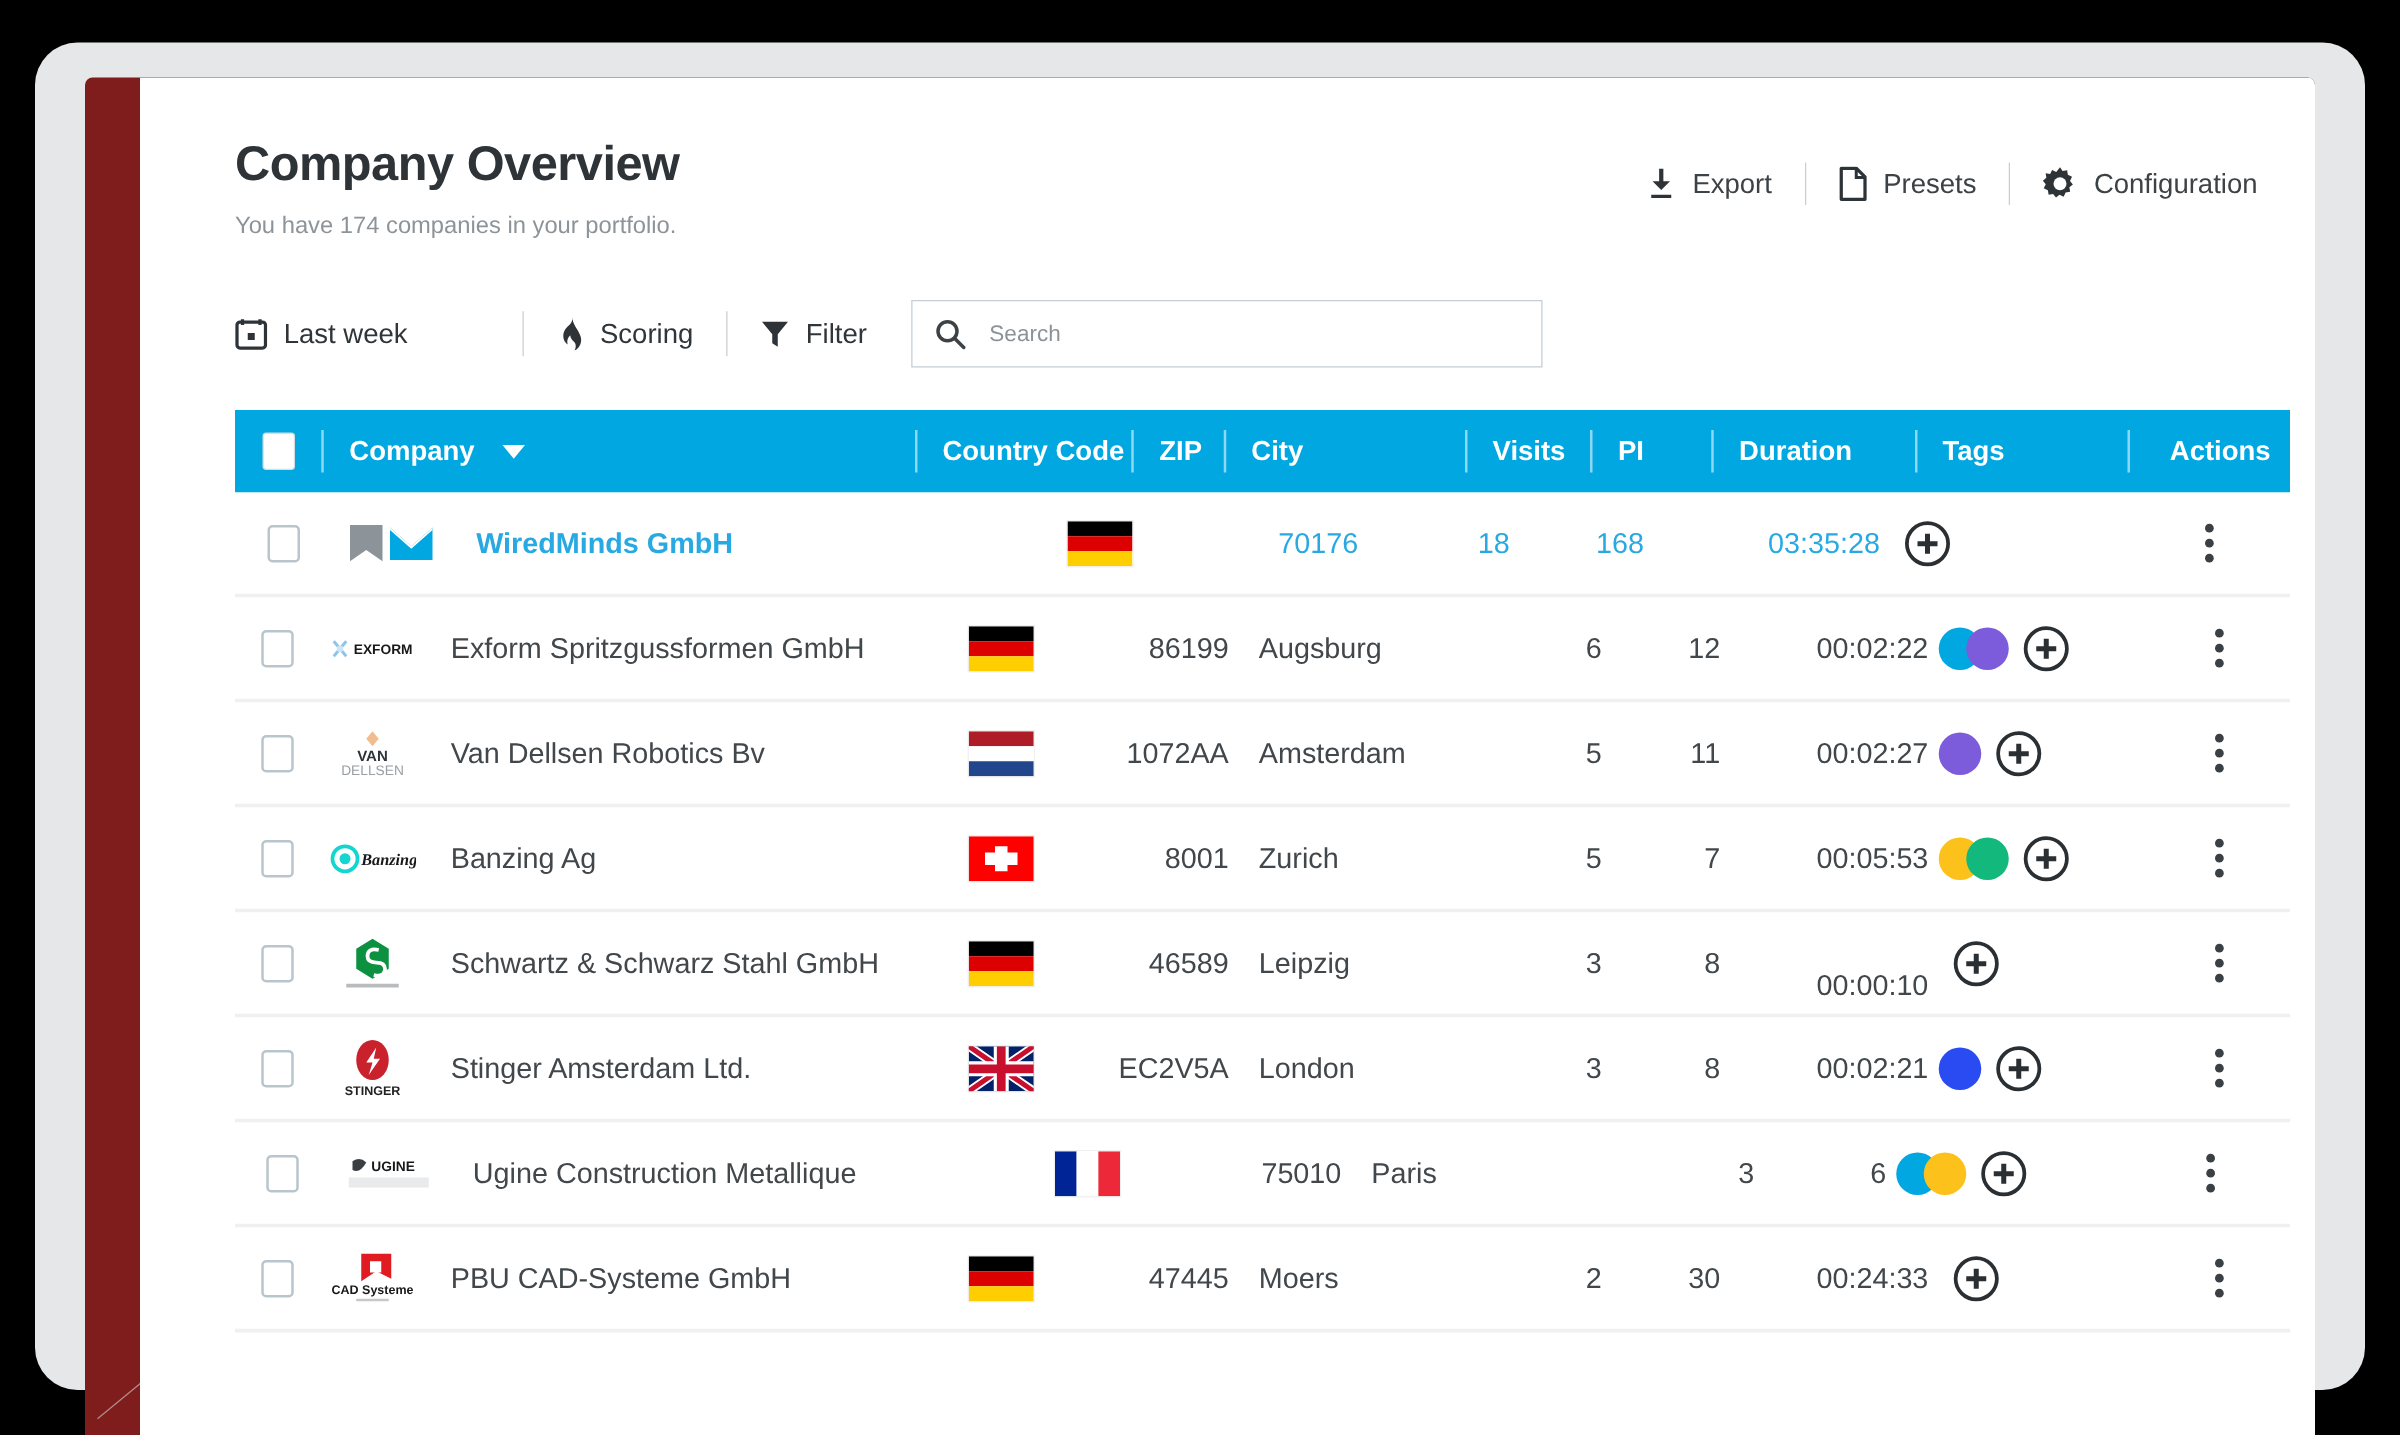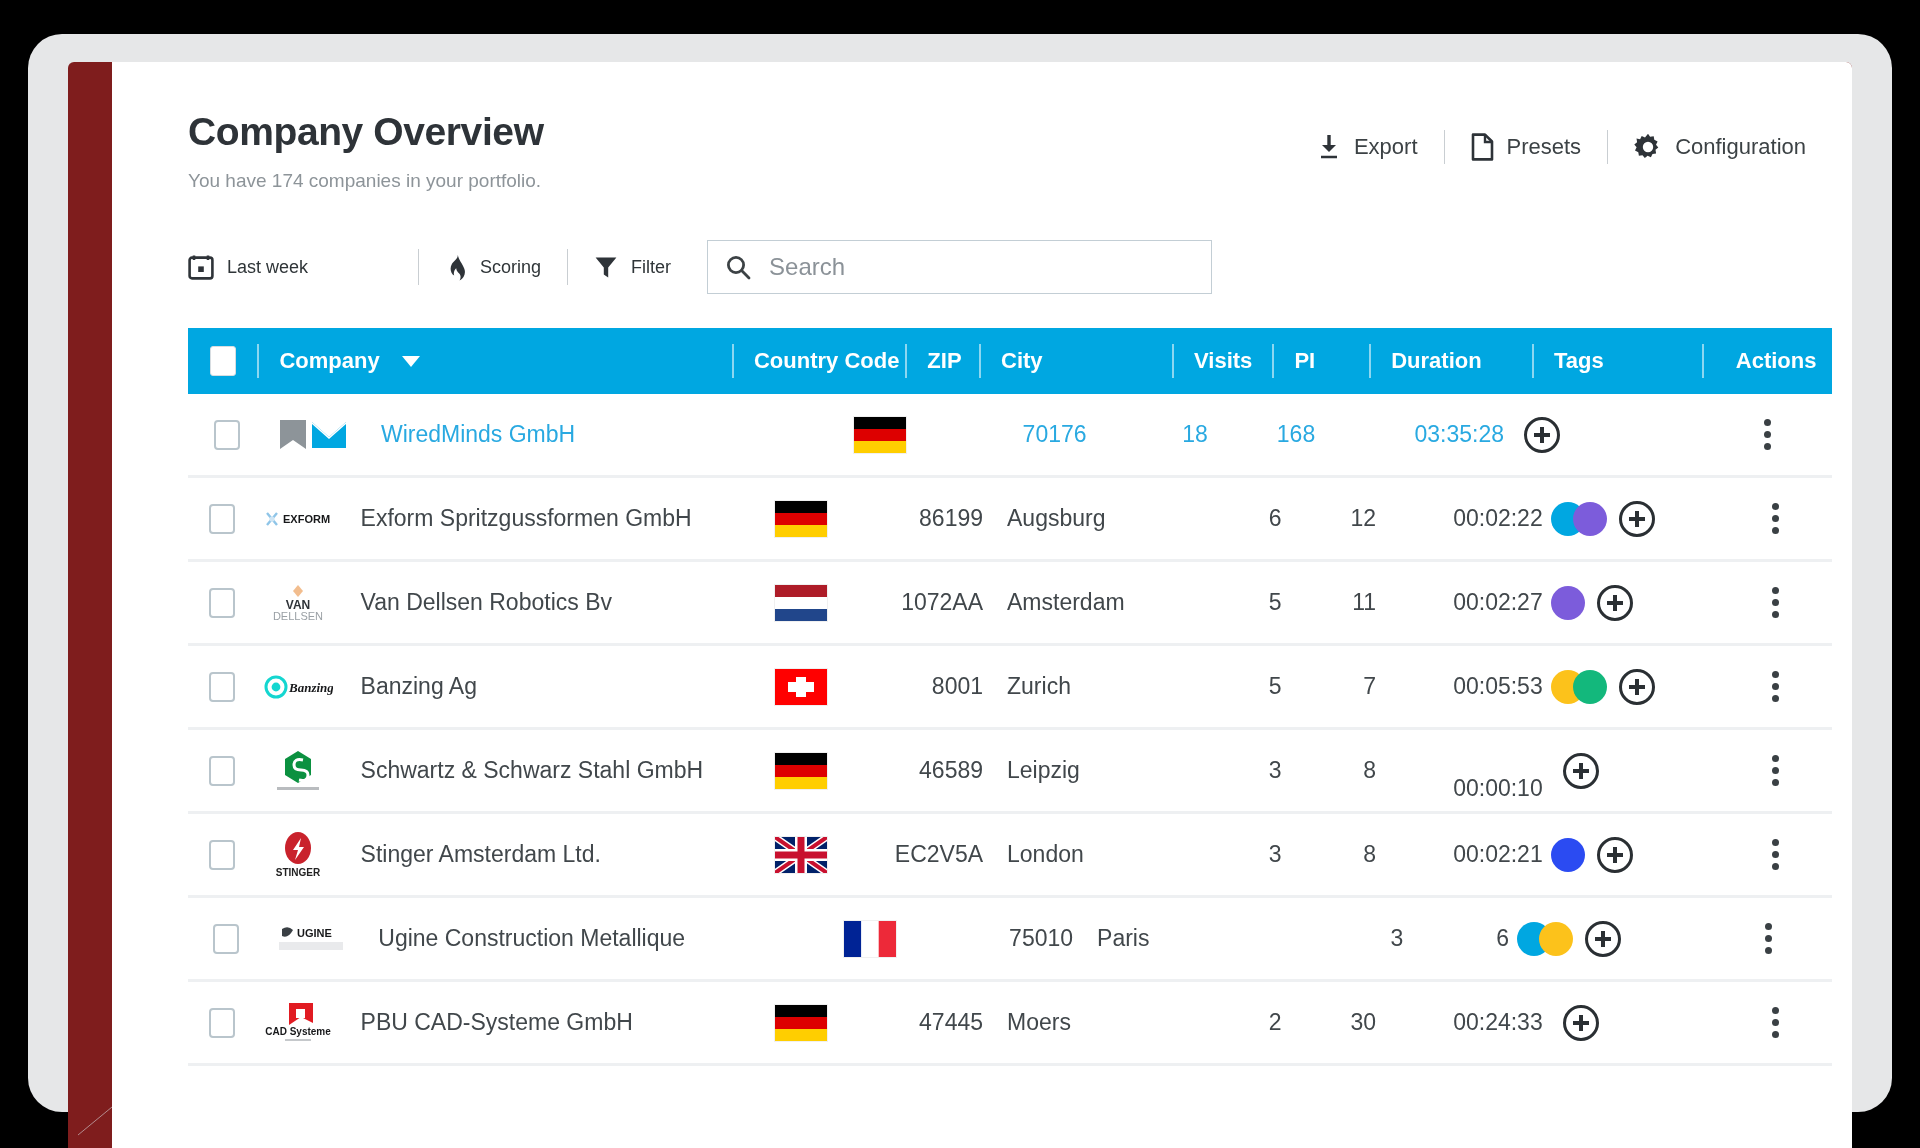--- a/index.html
+++ b/index.html
@@ -69,33 +69,33 @@
   .hdr-sep { width: 1px; height: 34px; background: #c9ced2; }
   .ico { display: inline-flex; align-items: center; justify-content: center; }
 
   
   #filter-bar {
     display: flex; align-items: center;
     margin: 46px 0 0 76px; height: 58px;
   }
   .filt-btn {
     display: flex; align-items: center; gap: 13px;
-    font-size: 18px; color: #2f3538; cursor: pointer;
+    font-size: 22px; color: #2f3538; cursor: pointer;
     background: none; border: none; font-family: "Liberation Sans", sans-serif;
   }
   #filt-lastweek { width: 230px; }
   .filt-sep { width: 1px; height: 36px; background: #c9ced2; margin: 0 26px 0 0; }
   #search-box {
     position: relative; margin-left: 36px;
     width: 505px; height: 54px;
     border: 1px solid #c3ced5; background: #fff;
     display: flex; align-items: center; padding-left: 18px; gap: 18px;
   }
   #search-input {
-    border: none; outline: none; font-size: 24px; color: #3c4245;
+    border: none; outline: none; font-size: 18px; color: #3c4245;
     width: 400px; font-family: "Liberation Sans", sans-serif;
     background: transparent;
   }
   #search-input::placeholder { color: #8b9298; }
 
   
   #table { margin: 32px 20px 0 76px; }
   #thead {
     display: flex; align-items: center;
     background: #00a7e1; height: 66px; color: #fff;
@@ -147,21 +147,21 @@
     width: 36px; height: 36px; border-radius: 50%;
     border: 3px solid #2a2f33; position: relative; margin-left: 12px; cursor: pointer;
   }
   .plus::before, .plus::after {
     content: ""; position: absolute; background: #2a2f33;
   }
   .plus::before { left: 7px; right: 7px; top: 13px; height: 4px; }
   .plus::after  { top: 7px; bottom: 7px; left: 13px; width: 4px; }
   .kebab { display: flex; flex-direction: column; gap: 5px; cursor: pointer; }
   .kebab i { width: 7px; height: 7px; border-radius: 50%; background: #3a4044; display: block; }
-  .name-link { color: #29a9e1; font-weight: normal; }
+  .name-link { color: #29a9e1; font-weight: bold; }
 </style>
 </head>
 <body>
 
 <div id="frame-wrap">
   <div id="tablet-shadow"></div>
   <div id="tablet-bezel"></div>
 
   <div id="screen">
 

